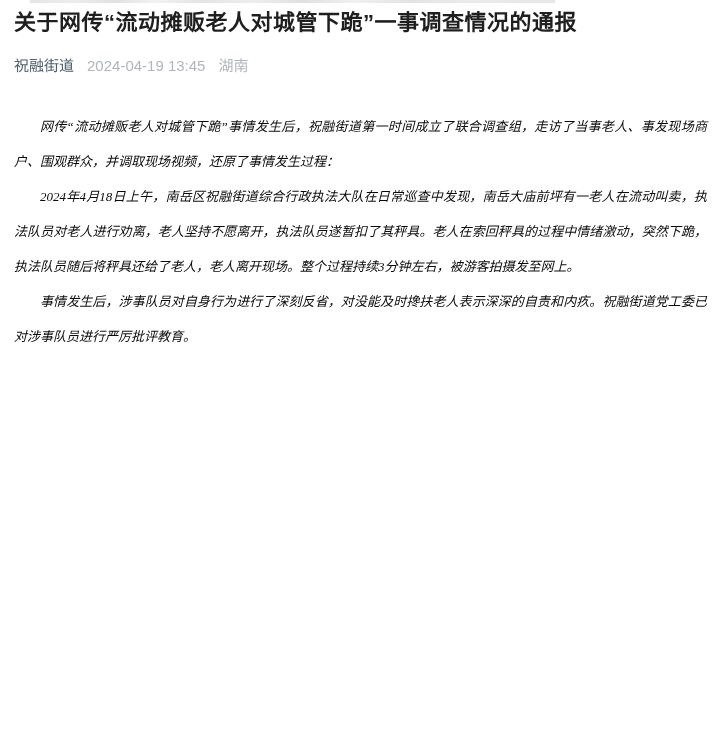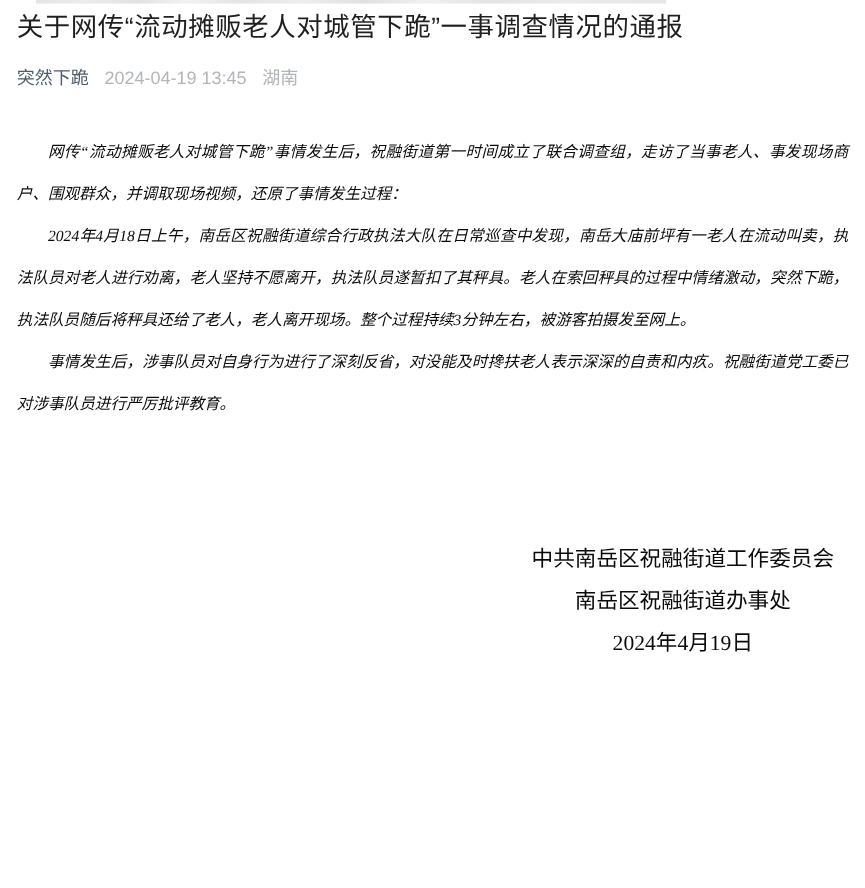--- a/index.html
+++ b/index.html
@@ -26,21 +26,21 @@
     background: linear-gradient(90deg,
       #dcdcdc 0%, #e6e6e6 8%, #d8d8d8 16%, #eeeeee 24%, #dadada 33%,
       #e8e8e8 42%, #d6d6d6 52%, #ececec 62%, #dadada 72%, #e4e4e4 84%, #dedede 100%);
     opacity: 0.75;
   }
   .article-title {
     margin: 0;
     padding-top: 8px;
     font-family: "Liberation Sans", "DejaVu Sans", sans-serif;
     font-size: 22px;
-    font-weight: 400;
+    font-weight: 700;
     line-height: 30px;
     letter-spacing: 0.5px;
     color: #1f1f1f;
   }
   .byline {
     margin-top: 18px;
     font-family: "Liberation Sans", "DejaVu Sans", sans-serif;
     font-size: 15px;
     line-height: 20px;
     display: flex;
@@ -84,30 +84,25 @@
 </head>
 <body>
 
 <div class="page">
 
   <div class="crop-artifact"></div>
 
   <h1 class="article-title">关于网传“流动摊贩老人对城管下跪”一事调查情况的通报</h1>
 
   <div class="byline">
-    <span class="author">突然下跪</span>
+    <span class="author">祝融街道</span>
     <span class="datetime">2024-04-19 13:45</span>
     <span class="location">湖南</span>
   </div>
 
   <div class="content">
     <p>网传“流动摊贩老人对城管下跪”事情发生后，祝融街道第一时间成立了联合调查组，走访了当事老人、事发现场商户、围观群众，并调取现场视频，还原了事情发生过程：</p>
     <p>2024年4月18日上午，南岳区祝融街道综合行政执法大队在日常巡查中发现，南岳大庙前坪有一老人在流动叫卖，执法队员对老人进行劝离，老人坚持不愿离开，执法队员遂暂扣了其秤具。老人在索回秤具的过程中情绪激动，突然下跪，执法队员随后将秤具还给了老人，老人离开现场。整个过程持续3分钟左右，被游客拍摄发至网上。</p>
     <p>事情发生后，涉事队员对自身行为进行了深刻反省，对没能及时搀扶老人表示深深的自责和内疚。祝融街道党工委已对涉事队员进行严厉批评教育。</p>
   </div>
 
-  <div class="signature">
-    <div>中共南岳区祝融街道工作委员会</div>
-    <div>南岳区祝融街道办事处</div>
-    <div>2024年4月19日</div>
-  </div>
 
 </div>
 
 </body></html>

